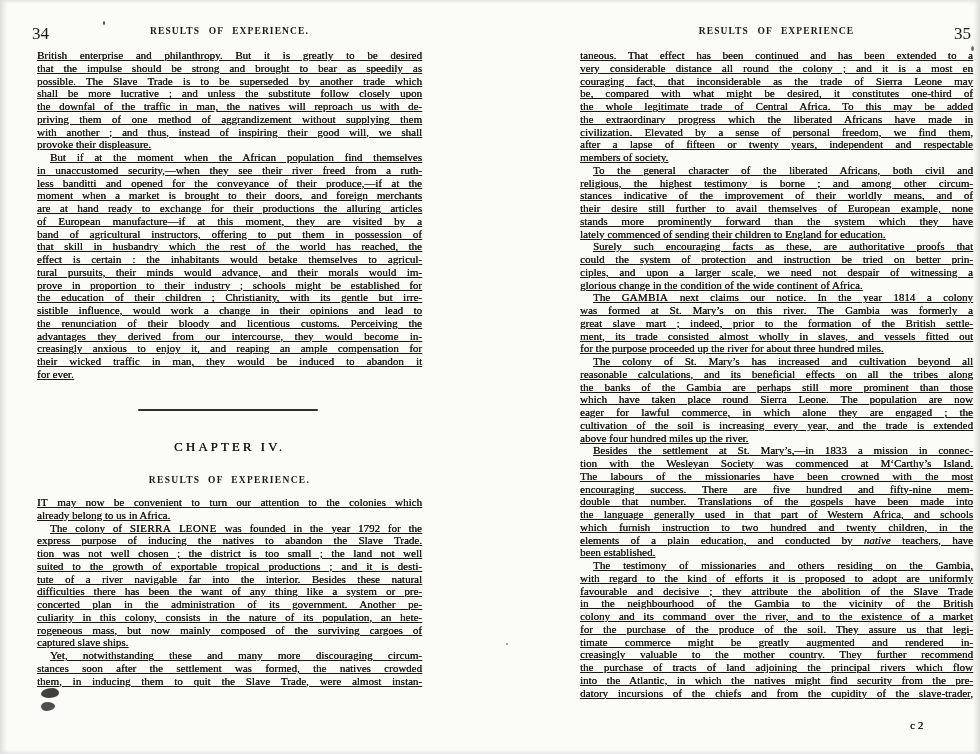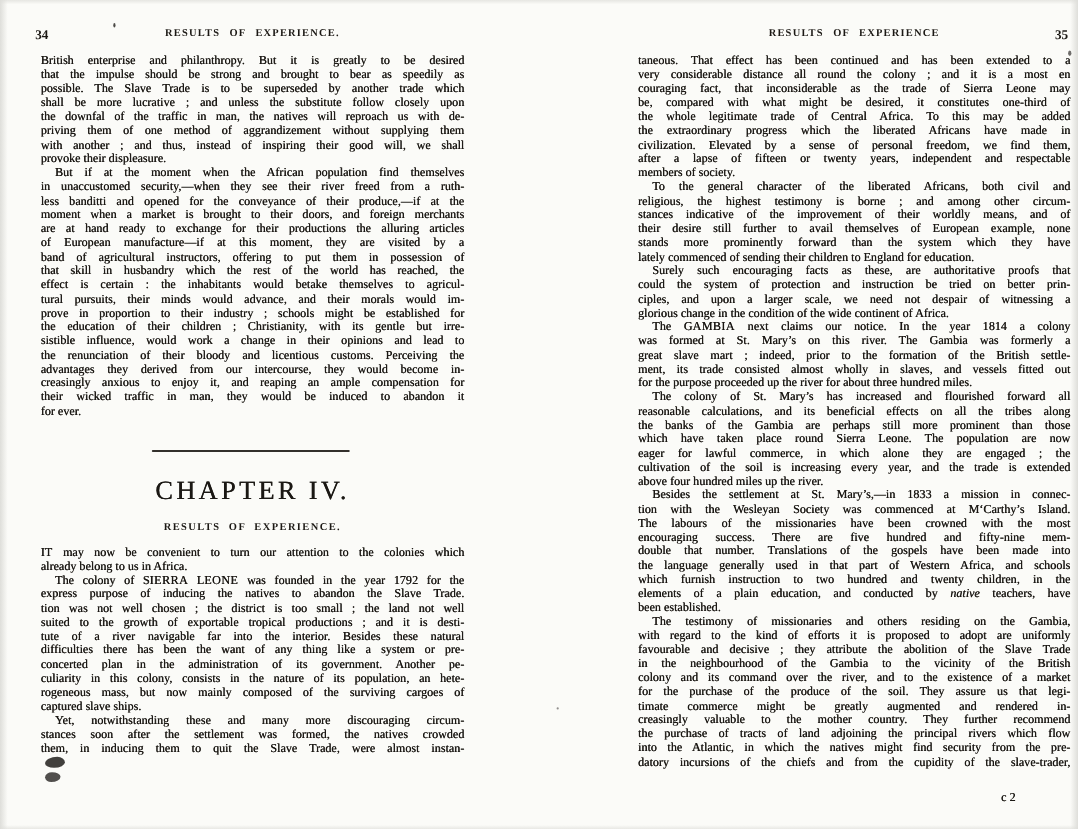--- a/index.html
+++ b/index.html
@@ -18,40 +18,40 @@
       linear-gradient(to left,#dededa 0,rgba(222,222,218,0) 7px),
       linear-gradient(to bottom,#e6e6e2 0,rgba(230,230,226,0) 4px),
       linear-gradient(to top,#e6e6e2 0,rgba(230,230,226,0) 4px);
   }
   .page{position:absolute;top:0;height:754px;}
   .page.left{left:37px;width:385px;}
   .page.right{left:580px;width:393px;}
 
   .running-head{position:absolute;top:26px;left:0;right:0;height:15px;
     text-align:center;font-weight:bold;font-size:9.5px;letter-spacing:1.1px;word-spacing:5px;}
-  .pageno{position:absolute;top:-2px;font-size:12px;font-weight:bold;letter-spacing:0;}
+  .pageno{position:absolute;top:-2px;font-size:17px;font-weight:normal;letter-spacing:0;}
   .pageno.at-left{left:-5px;}
   .pageno.at-right{right:2px;}
 
   .body{position:absolute;left:0;right:0;font-size:11px;line-height:12.75px;
     text-shadow:0.25px 0 0 #1b1814;}
   #left-body1{top:49px;}
   #left-body2{top:496px;}
   #right-body{top:49px;}
-  .para{margin:0;}
+  .para{margin:0;text-decoration:underline;}
   .line{height:12.75px;text-align:justify;text-align-last:justify;-moz-text-align-last:justify;}
   .line.last{text-align-last:left;-moz-text-align-last:left;}
   .line.indent{text-indent:13px;}
   .sc{text-transform:uppercase;font-size:11px;letter-spacing:0.4px;}
   em{font-style:italic;}
 
   .divider{position:absolute;top:409px;left:101px;width:180px;height:2px;
     background:#33302c;border-radius:1px;}
   .chapter{position:absolute;top:437px;left:0;right:0;height:20px;line-height:20px;
-    text-align:center;font-size:24px;letter-spacing:3px;
+    text-align:center;font-size:13px;letter-spacing:3px;
     text-shadow:0.25px 0 0 #1b1814;}
   .section{position:absolute;top:474px;left:0;right:0;height:12px;line-height:12px;
     text-align:center;font-size:9.5px;font-weight:bold;letter-spacing:1.3px;word-spacing:4px;}
   .signature{position:absolute;top:719px;left:330px;width:30px;text-align:left;
     font-size:11px;text-shadow:0.25px 0 0 #1b1814;}
 
   
   .blot{position:absolute;background:#181614;}
   .blot1{left:4px;top:688px;width:18px;height:10px;opacity:.82;
     border-radius:62% 38% 55% 45%/60% 50% 50% 40%;}
@@ -171,21 +171,21 @@
           <div class="line last">glorious change in the condition of the wide continent of Africa.</div>
         </div>
         <div class="para">
           <div class="line indent">The G<span class="sc">ambia</span> next claims our notice. In the year 1814 a colony</div>
           <div class="line">was formed at St. Mary’s on this river. The Gambia was formerly a</div>
           <div class="line">great slave mart ; indeed, prior to the formation of the British settle-</div>
           <div class="line">ment, its trade consisted almost wholly in slaves, and vessels fitted out</div>
           <div class="line last">for the purpose proceeded up the river for about three hundred miles.</div>
         </div>
         <div class="para">
-          <div class="line indent">The colony of St. Mary’s has increased and flourished forward all</div>
+          <div class="line indent">The colony of St. Mary’s has increased and cultivation beyond all</div>
           <div class="line">reasonable calculations, and its beneficial effects on all the tribes along</div>
           <div class="line">the banks of the Gambia are perhaps still more prominent than those</div>
           <div class="line">which have taken place round Sierra Leone. The population are now</div>
           <div class="line">eager for lawful commerce, in which alone they are engaged ; the</div>
           <div class="line">cultivation of the soil is increasing every year, and the trade is extended</div>
           <div class="line last">above four hundred miles up the river.</div>
         </div>
         <div class="para">
           <div class="line indent">Besides the settlement at St. Mary’s,—in 1833 a mission in connec-</div>
           <div class="line">tion with the Wesleyan Society was commenced at M‘Carthy’s Island.</div>

